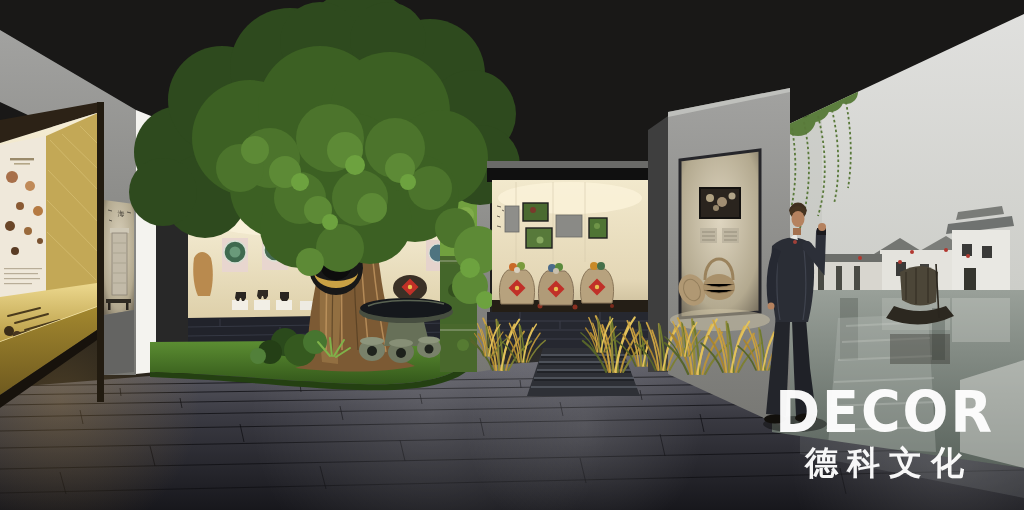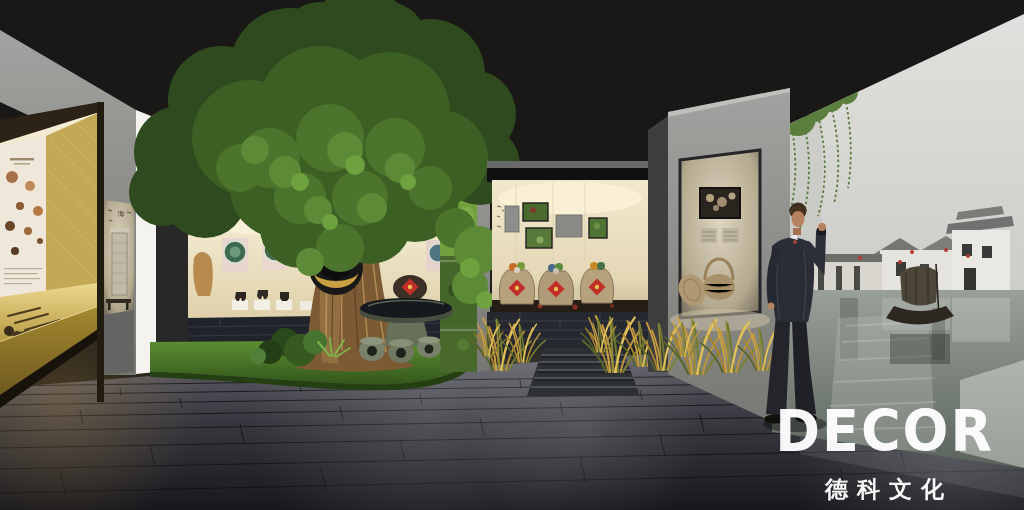--- a/index.html
+++ b/index.html
@@ -1,23 +1,23 @@
 <!DOCTYPE html>
 <html><head>
 <meta charset="utf-8">
 <style>
   html,body{margin:0;padding:0;background:#000;}
   .stage{position:relative;width:1024px;height:510px;background:#191817;overflow:hidden;
          font-family:"DejaVu Sans",sans-serif;}
   .stage svg{position:absolute;left:0;top:0;}
-  .logo{position:absolute;right:30px;bottom:5px;text-align:center;color:#ffffff;opacity:.96;}
+  .logo{position:absolute;right:30px;bottom:24px;text-align:center;color:#ffffff;opacity:.96;}
   .logo-en{font-family:"DejaVu Sans",sans-serif;font-weight:800;font-size:54px;line-height:.92;
            letter-spacing:2px;transform:scaleY(1.05);}
-  .logo-cn{font-family:Liberation Mono, monospace;font-weight:700;font-size:23px;letter-spacing:9px;
-           margin-top:17px;margin-right:-9px;}
+  .logo-cn{font-family:Liberation Mono, monospace;font-weight:700;font-size:33px;letter-spacing:9px;
+           margin-top:3px;margin-right:-9px;}
 </style>
 </head>
 <body>
 
 <div class="stage">
 <svg width="1024" height="510" viewBox="0 0 1024 510">
   <defs>
     <linearGradient id="gFloor" x1="0" y1="0" x2="0" y2="1">
       <stop offset="0" stop-color="#63636c"></stop>
           <stop offset="0.4" stop-color="#3a3a42"></stop>

